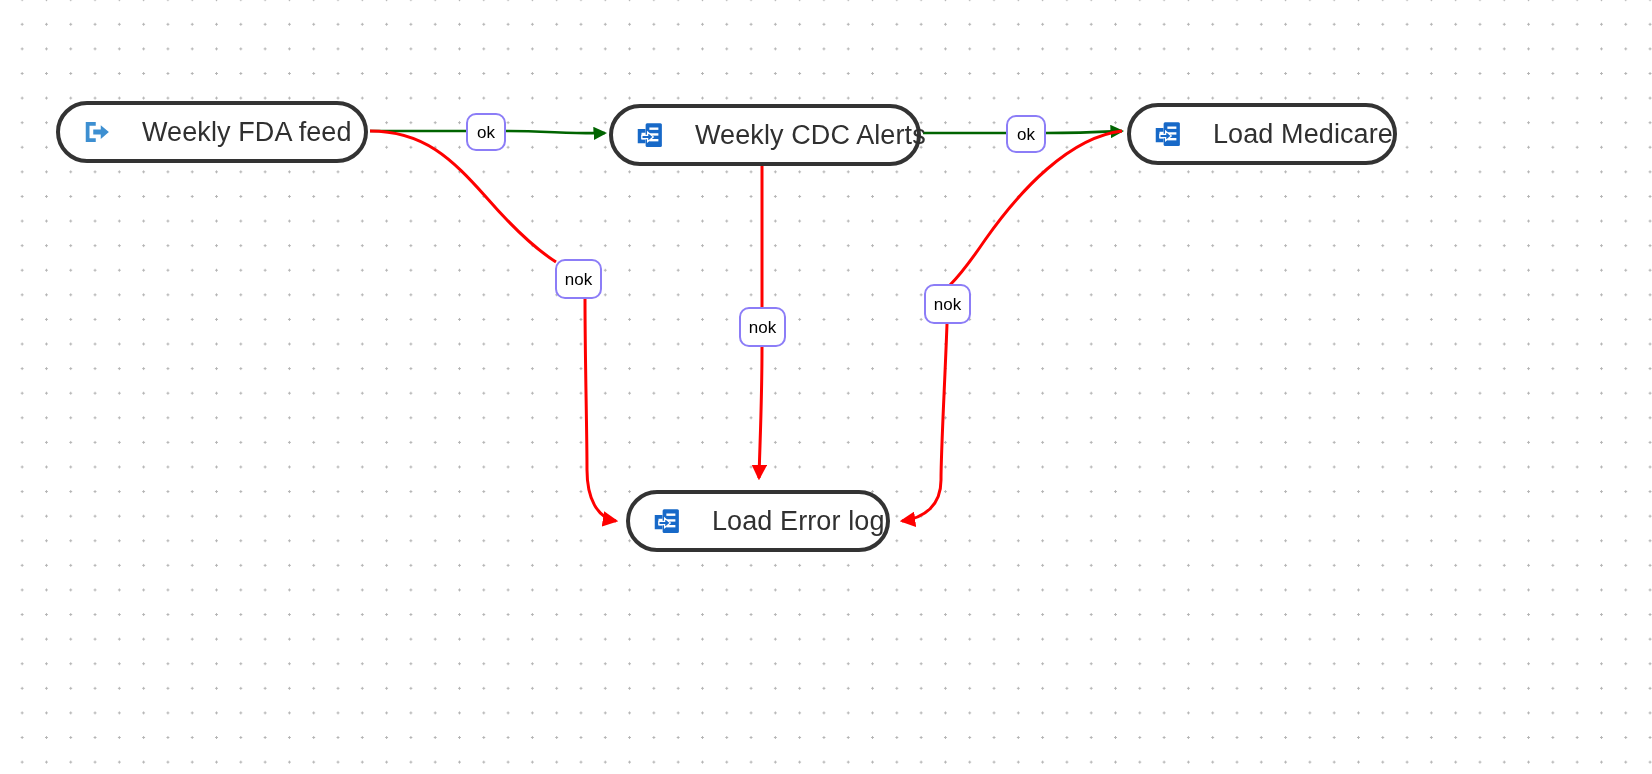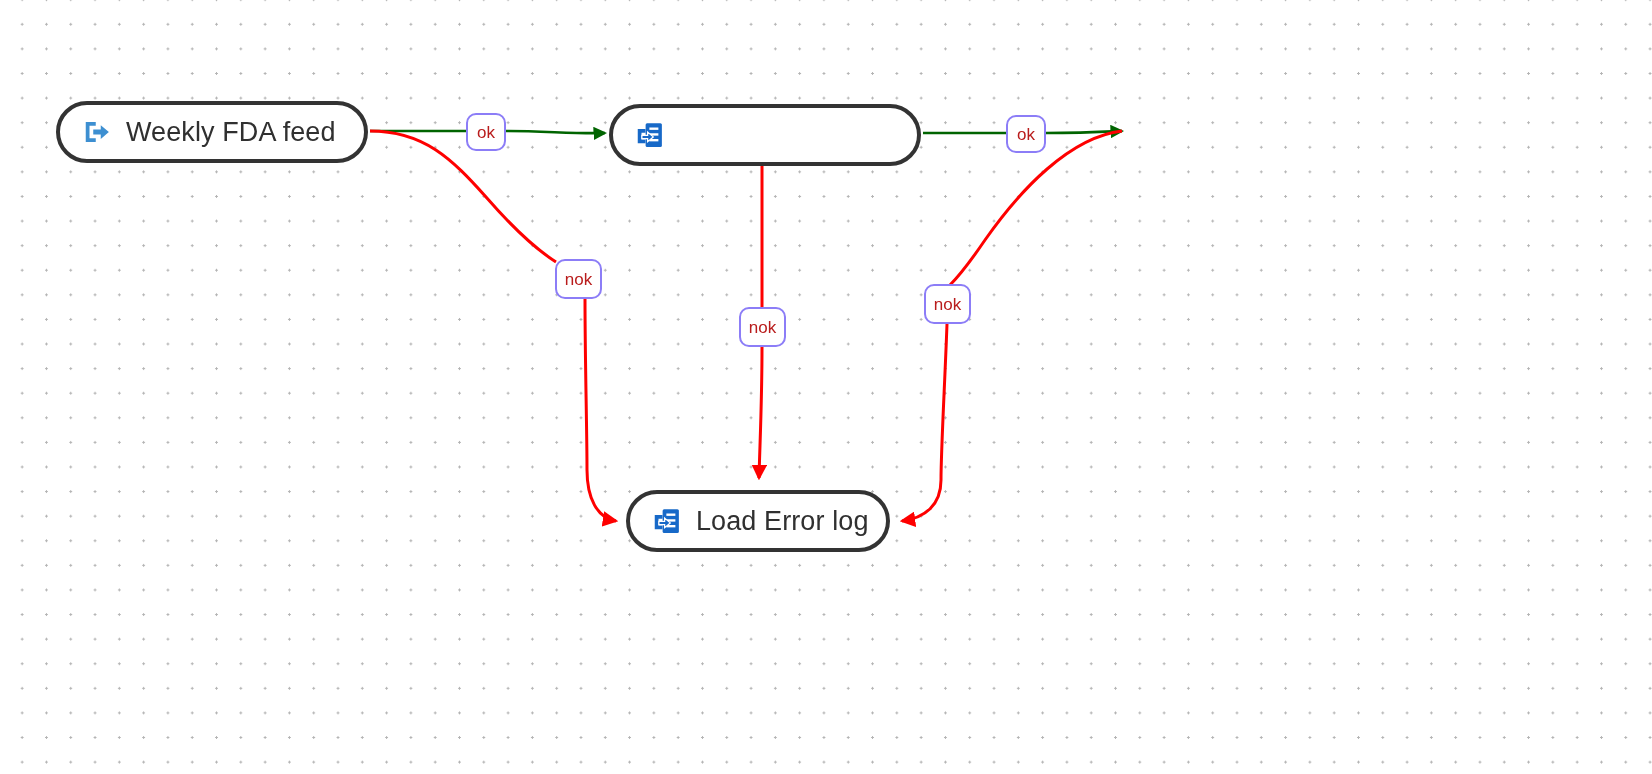--- a/index.html
+++ b/index.html
@@ -55,30 +55,31 @@
     margin-right: 14px;
     display: block;
   }
 
   .node-label {
     font-size: 27px;
     line-height: 1;
     color: #303030;
     font-family: "Liberation Sans", sans-serif;
     letter-spacing: 0.1px;
+    margin-left: 16px;
   }
 
   
   .edge-label {
     position: absolute;
     z-index: 4;
     background: #ffffff;
     border: 2.5px solid #8c7df7;
     border-radius: 10px;
-    color: #b91c1c;
+    color: #000000;
     font-size: 17px;
     line-height: 1;
     font-family: "Liberation Sans", sans-serif;
     display: flex;
     align-items: center;
     justify-content: center;
     cursor: pointer;
     padding: 0 14px;
   }
 </style>
@@ -121,22 +122,34 @@
 
   <div class="node" style="left:609px; top:104px; width:312px;">
     <svg class="node-icon" viewBox="0 0 24 24">
       <rect x="8.5" y="2.5" width="13" height="19" rx="1.2" fill="#1769c8"></rect>
       <rect x="11.5" y="6" width="7.2" height="1.9" fill="#ffffff"></rect>
       <rect x="11.5" y="10.6" width="7.2" height="1.9" fill="#ffffff"></rect>
       <rect x="11.5" y="15.2" width="7.2" height="1.9" fill="#ffffff"></rect>
       <path d="M2.2 7.2 h6.2 v3 H5.2 v5.4 h3.2 v3 H2.2 z" fill="#1769c8"></path>
       <path d="M5.5 12.2 h4.6 V9.7 L14.6 13.5 L10.1 17.3 V14.8 H5.5 z" fill="#1769c8" stroke="#ffffff" stroke-width="1"></path>
     </svg>
+    <span class="node-label">Weekly CDC Alerts</span>
   </div>
 
+  <div class="node" style="left:1127px; top:103px; width:270px;">
+    <svg class="node-icon" viewBox="0 0 24 24">
+      <rect x="8.5" y="2.5" width="13" height="19" rx="1.2" fill="#1769c8"></rect>
+      <rect x="11.5" y="6" width="7.2" height="1.9" fill="#ffffff"></rect>
+      <rect x="11.5" y="10.6" width="7.2" height="1.9" fill="#ffffff"></rect>
+      <rect x="11.5" y="15.2" width="7.2" height="1.9" fill="#ffffff"></rect>
+      <path d="M2.2 7.2 h6.2 v3 H5.2 v5.4 h3.2 v3 H2.2 z" fill="#1769c8"></path>
+      <path d="M5.5 12.2 h4.6 V9.7 L14.6 13.5 L10.1 17.3 V14.8 H5.5 z" fill="#1769c8" stroke="#ffffff" stroke-width="1"></path>
+    </svg>
+    <span class="node-label">Load Medicare</span>
+  </div>
 
   <div class="node" style="left:626px; top:490px; width:264px;">
     <svg class="node-icon" viewBox="0 0 24 24">
       <rect x="8.5" y="2.5" width="13" height="19" rx="1.2" fill="#1769c8"></rect>
       <rect x="11.5" y="6" width="7.2" height="1.9" fill="#ffffff"></rect>
       <rect x="11.5" y="10.6" width="7.2" height="1.9" fill="#ffffff"></rect>
       <rect x="11.5" y="15.2" width="7.2" height="1.9" fill="#ffffff"></rect>
       <path d="M2.2 7.2 h6.2 v3 H5.2 v5.4 h3.2 v3 H2.2 z" fill="#1769c8"></path>
       <path d="M5.5 12.2 h4.6 V9.7 L14.6 13.5 L10.1 17.3 V14.8 H5.5 z" fill="#1769c8" stroke="#ffffff" stroke-width="1"></path>
     </svg>

